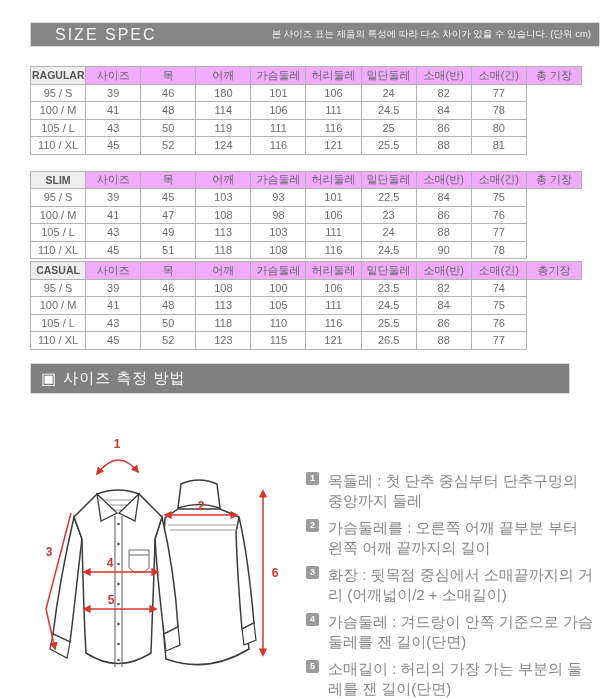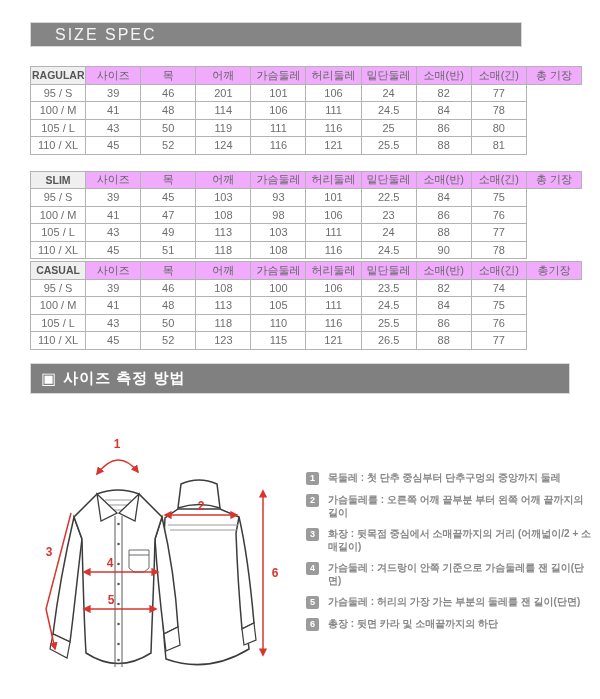--- a/index.html
+++ b/index.html
@@ -1,20 +1,20 @@
 <!DOCTYPE html>
 <html><head>
 <meta charset="utf-8">
 <style>
   * { box-sizing: border-box; margin: 0; padding: 0; }
   body { font-family: "Liberation Sans", sans-serif; background:#fff; }
   .page { position:relative; width:600px; height:699px; background:#fff; overflow:hidden; }
 
   .topbar {
-    position:absolute; left:30px; top:22px; width:492px; height:25px;
+    position:absolute; left:30px; top:22px; width:570px; height:25px;
     background:#858585; border:1px solid #d9d9d9;
     display:flex; align-items:center; justify-content:space-between;
     padding:0 8px 0 24px;
   }
   .topbar .title { color:#f4f4f4; font-size:16px; letter-spacing:2px; }
   .topbar .note  { color:#f2f2f2; font-size:9.5px; white-space:nowrap; }
 
   .tables { position:absolute; left:30px; top:66px; width:552px; }
   table.spec-table { border-collapse:collapse; table-layout:fixed; width:552px; margin-bottom:16px; }
   table.spec-table:nth-of-type(2) { margin-bottom:2px; }
@@ -26,40 +26,41 @@
   .spec-table thead th { background:#f0abfc; color:#666; }
   .spec-table th.lbl { background:#efefef; font-weight:bold; font-size:10.5px; color:#555; }
   .spec-table td { background:#fff; }
 
   .sectionbar {
     position:absolute; left:30px; top:363px; width:540px; height:31px;
     background:#808080; border:1px solid #d9d9d9;
     display:flex; align-items:center; padding-left:10px; gap:7px;
   }
   .sectionbar .sq { color:#fff; font-size:16px; line-height:1; }
-  .sectionbar .sec-title { color:#fff; font-size:15px; font-weight:bold; letter-spacing:1px; }
+  .sectionbar .sec-title { color:#fff; font-size:15px; font-weight:normal; letter-spacing:1px; }
 
   .diagram { position:absolute; left:18px; top:421px; width:292px; height:277px; }
 
   .legend { position:absolute; left:306px; top:471px; width:288px; display:flex; flex-direction:column; gap:8px; }
   .leg-item { display:flex; gap:9px; align-items:flex-start; }
   .badge {
     flex:0 0 13px; width:13px; height:13px; margin-top:1px;
     background:#9b9b9b; border-radius:2px; color:#fff;
     font-size:9px; font-weight:bold; text-align:center; line-height:13px;
   }
-  .leg-text { font-size:10px; color:#888; line-height:1.3;font-weight:bold; }
+  .leg-text { font-size:15px; color:#888; line-height:1.3; }
 </style>
 </head>
 <body>
 
 <div class="page">
 
   <div class="topbar">
     <span class="title">SIZE SPEC</span>
+    <span class="note">본 사이즈 표는 제품의 특성에 따라 다소 차이가 있을 수 있습니다.  (단위 cm)</span>
   </div>
 
   <div class="tables">
     <table class="spec-table">
         <thead>
           <tr>
             <th class="lbl" rowspan="5">RAGULAR</th>
             <th>사이즈</th>
             <th>목</th>
             <th>어깨</th>
@@ -69,21 +70,21 @@
             <th>소매(반)</th>
             <th>소매(긴)</th>
             <th>총 기장</th>
           </tr>
         </thead>
         <tbody>
           <tr>
             <td>95 / S</td>
             <td>39</td>
             <td>46</td>
-            <td>201</td>
+            <td>180</td>
             <td>101</td>
             <td>106</td>
             <td>24</td>
             <td>82</td>
             <td>77</td>
           </tr>
           <tr>
             <td>100 / M</td>
             <td>41</td>
             <td>48</td>
@@ -331,21 +332,21 @@
       <div class="leg-item">
         <span class="badge">3</span>
         <span class="leg-text">화장 : 뒷목점 중심에서 소매끝까지의 거리 (어깨넓이/2 + 소매길이)</span>
       </div>
       <div class="leg-item">
         <span class="badge">4</span>
         <span class="leg-text">가슴둘레 : 겨드랑이 안쪽 기준으로 가슴둘레를 잰 길이(단면)</span>
       </div>
       <div class="leg-item">
         <span class="badge">5</span>
-        <span class="leg-text">가슴둘레 : 허리의 가장 가는 부분의 둘레를 잰 길이(단면)</span>
+        <span class="leg-text">소매길이 : 허리의 가장 가는 부분의 둘레를 잰 길이(단면)</span>
       </div>
       <div class="leg-item">
         <span class="badge">6</span>
         <span class="leg-text">총장 : 뒷면 카라 및 소매끝까지의 하단</span>
       </div>
     </div>
 
 </div>
 
 </body></html>

